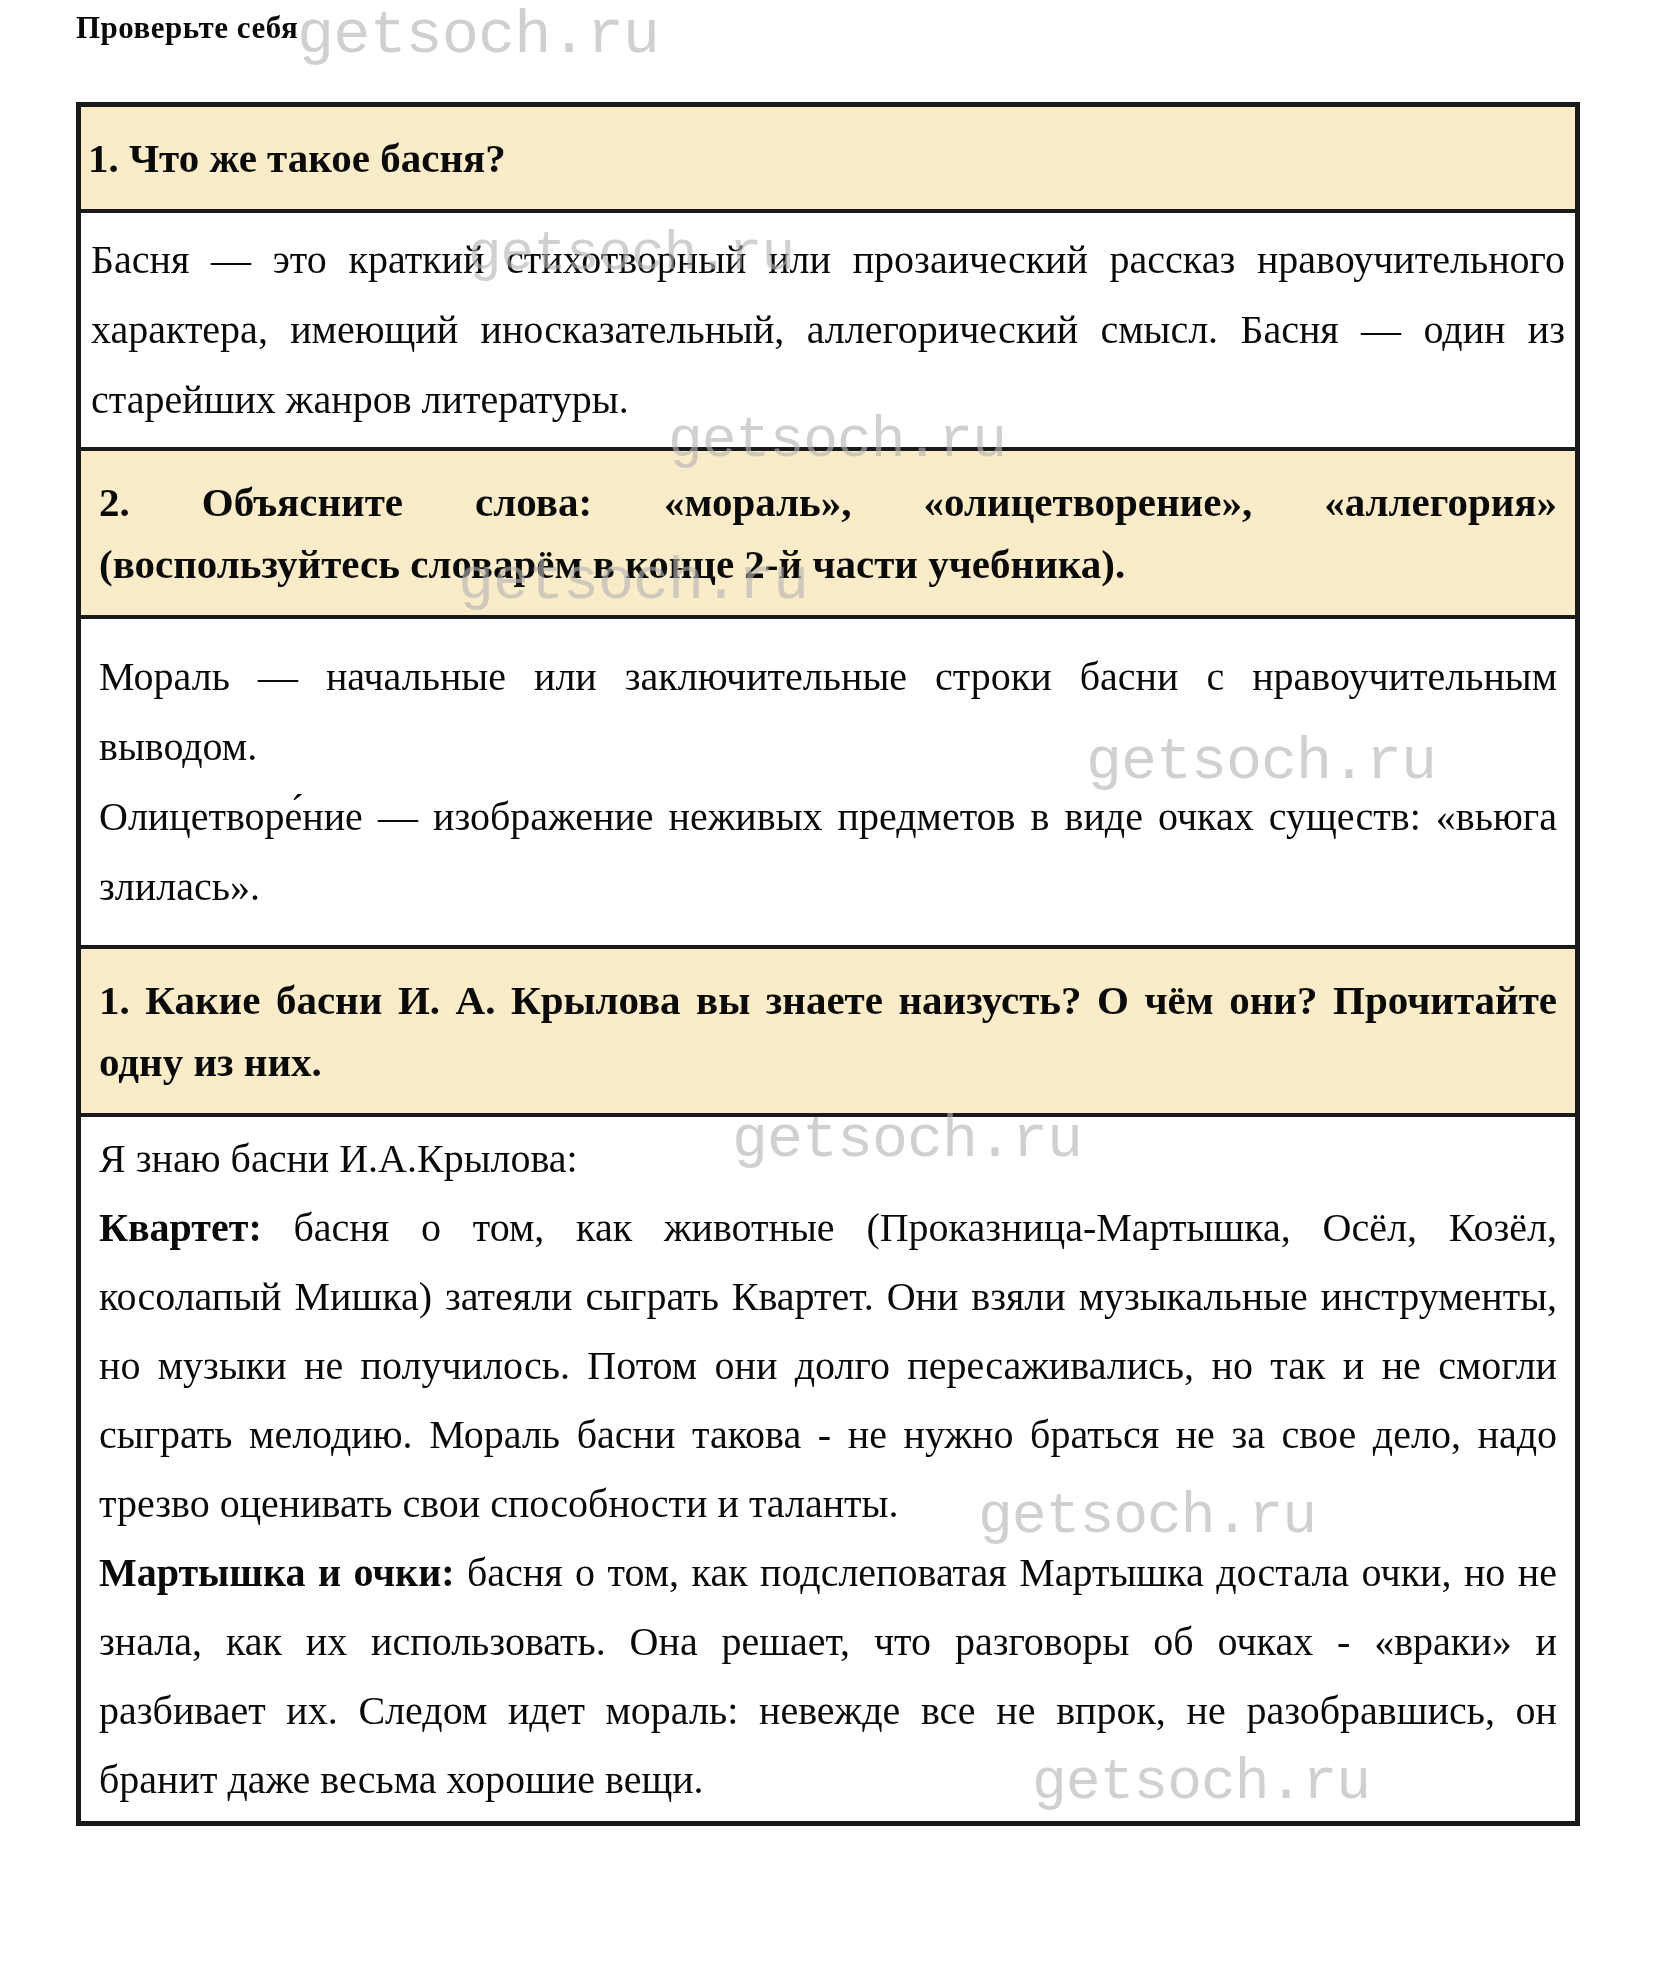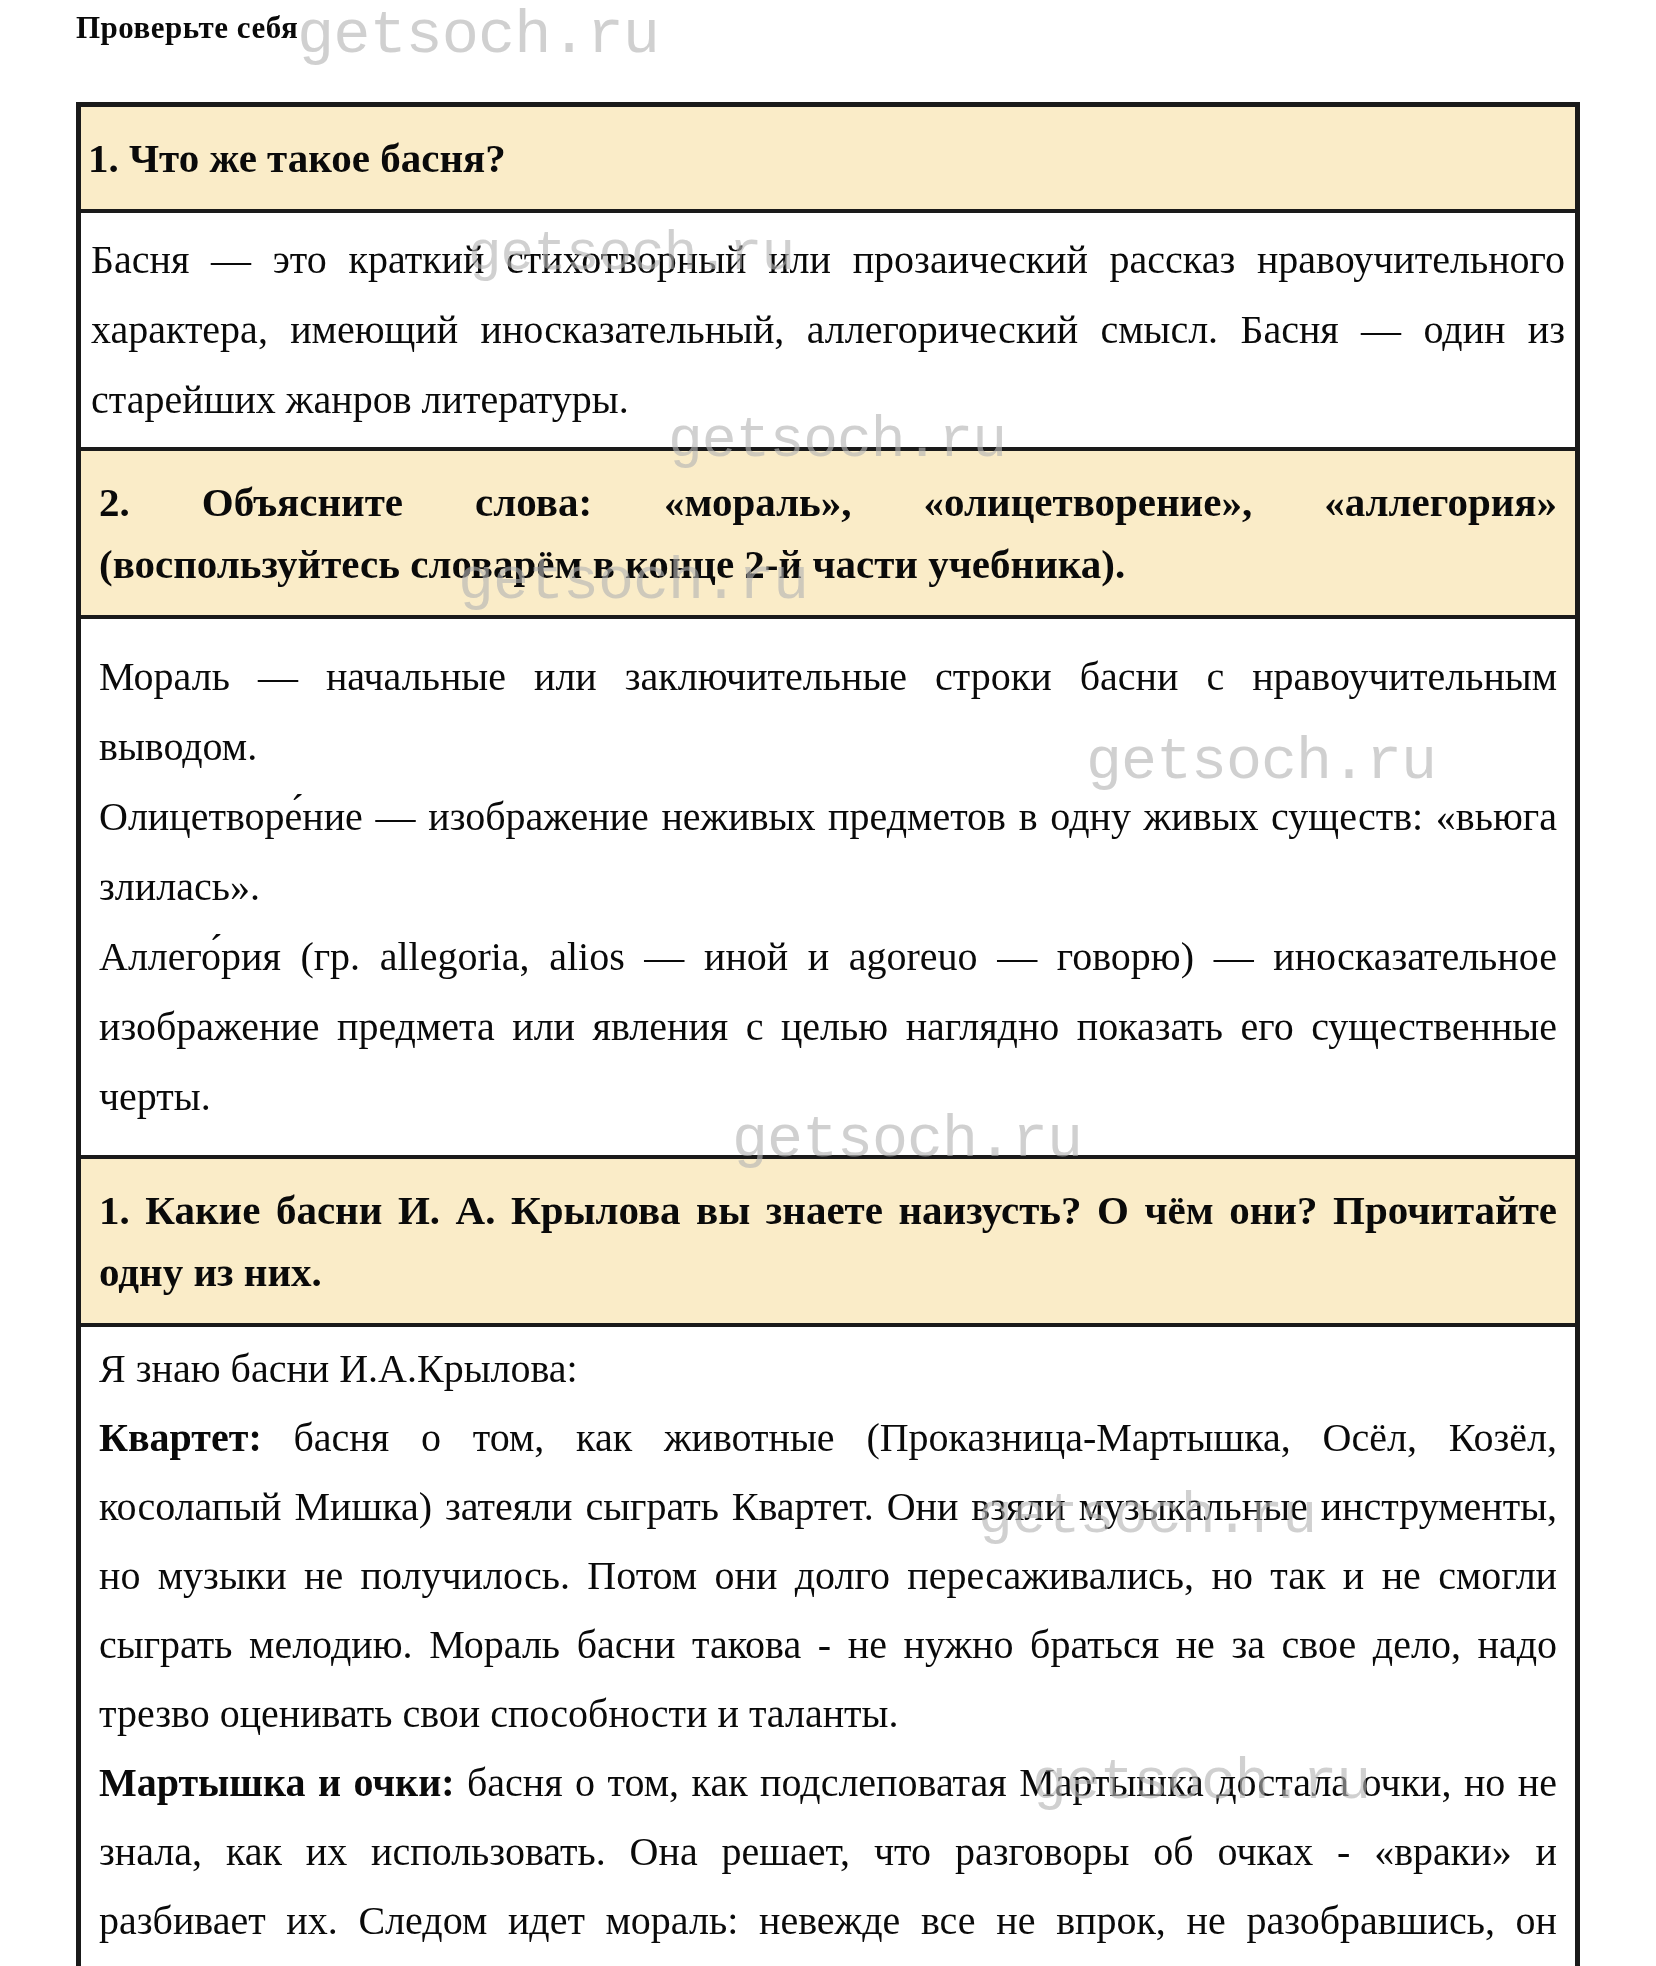--- a/index.html
+++ b/index.html
@@ -74,22 +74,21 @@
   <div class="row answer answer-1">
     <p>Басня — это краткий стихотворный или прозаический рассказ нравоучительного характера, имеющий иносказательный, аллегорический смысл. Басня — один из старейших жанров литературы.</p>
   </div>
 
   <div class="row question">
     <p>2. Объясните слова: «мораль», «олицетворение», «аллегория» (воспользуйтесь словарём в конце 2-й части учебника).</p>
   </div>
 
   <div class="row answer answer-2">
     <p>Мораль — начальные или заключительные строки басни с нравоучительным выводом.</p>
-    <p>Олицетворе́ние — изображение неживых предметов в одну живых существ: «вьюга злилась».</p>
-    <p>Аллего́рия (гр. allegoria, alios — иной и agoreuo — говорю) — иносказательное изображение предмета или явления с целью наглядно показать его существенные черты.</p>
+    <p>Олицетворе́ние — изображение неживых предметов в виде очках существ: «вьюга злилась».</p>
   </div>
 
   <div class="row question">
     <p>1. Какие басни И. А. Крылова вы знаете наизусть? О чём они? Прочитайте одну из них.</p>
   </div>
 
   <div class="row answer answer-3">
     <p>Я знаю басни И.А.Крылова:</p>
     <p><b>Квартет:</b><span> басня о том, как животные (Проказница-Мартышка, Осёл, Козёл, косолапый Мишка) затеяли сыграть Квартет. Они взяли музыкальные инструменты, но музыки не получилось. Потом они долго пересаживались, но так и не смогли сыграть мелодию. Мораль басни такова - не нужно браться не за свое дело, надо трезво оценивать свои способности и таланты.</span></p>
     <p><b>Мартышка и очки:</b><span> басня о том, как подслеповатая Мартышка достала очки, но не знала, как их использовать. Она решает, что разговоры об очках - «враки» и разбивает их. Следом идет мораль: невежде все не впрок, не разобравшись, он бранит даже весьма хорошие вещи.</span></p>

